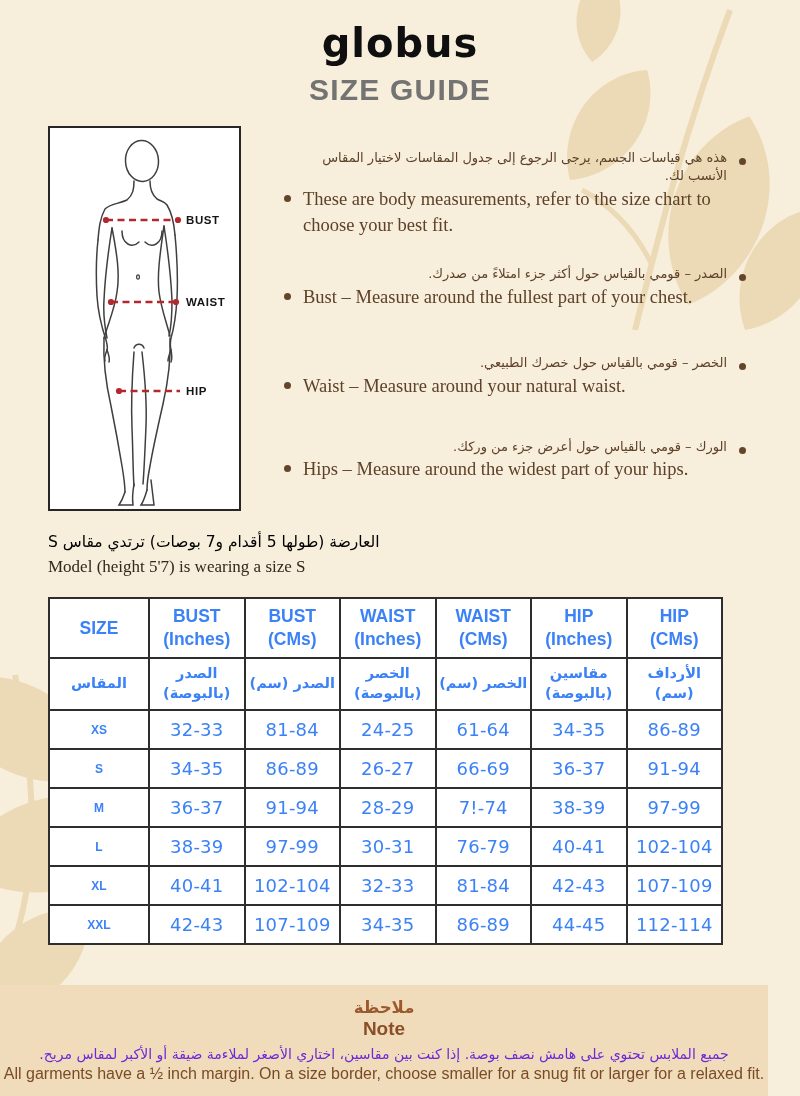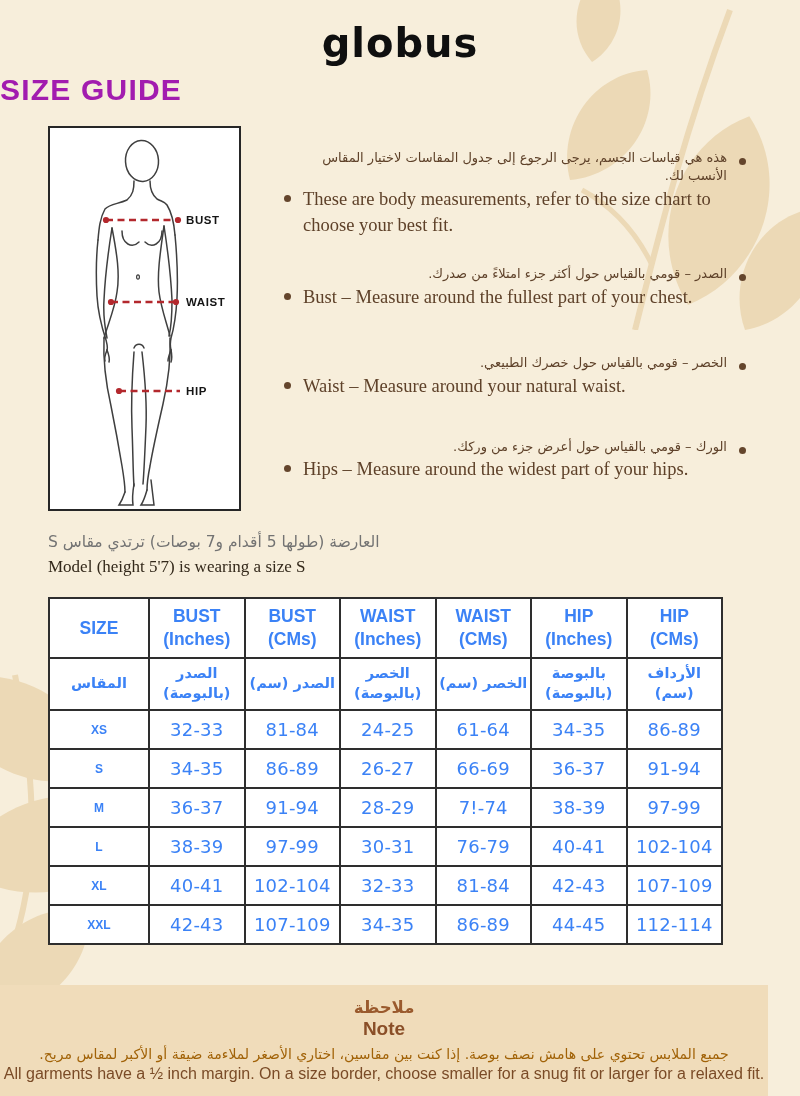--- a/index.html
+++ b/index.html
@@ -13,22 +13,22 @@
   .decor-tr { top:0; right:0; }
   .decor-left { top:545px; left:0; }
   .content { position:absolute; inset:0; z-index:1; }
 
   .logo {
     position:absolute; top:20px; left:0; right:0; text-align:center;
     font-family:"DejaVu Sans", sans-serif;
     font-size:40px; font-weight:600; letter-spacing:1px; color:#0f0f0f;
   }
   .title {
-    position:absolute; top:73px; left:0; right:0; text-align:left;
-    font-size:30px; font-weight:800; letter-spacing:1.2px; color:#a21caf;
+    position:absolute; top:73px; left:0; right:0; text-align:center;
+    font-size:30px; font-weight:800; letter-spacing:1.2px; color:#737373;
   }
 
   .figure-box {
     position:absolute; left:48px; top:126px; width:193px; height:385px;
     background:#ffffff; border:2px solid #262626;
   }
   .figure-box svg { width:100%; height:100%; display:block; }
 
   .instructions {
     position:absolute; left:284px; top:149px; width:462px;
@@ -41,21 +41,21 @@
   .line .dot {
     flex:0 0 auto; width:7px; height:7px; border-radius:50%;
     background:#64452c; margin-top:9px;
   }
   .line.ar { direction:rtl; text-align:right; font-family:"DejaVu Sans", sans-serif; font-size:13px; }
   .line.en { font-family:"Liberation Serif", serif; font-size:18.5px; }
 
   .model-note { position:absolute; left:48px; top:531px; line-height:1.5; }
   .model-ar {
     direction:rtl; text-align:center; font-family:"DejaVu Sans", sans-serif;
-    font-size:15.5px; color:#737373;
+    font-size:15.5px; color:#000000;
   }
   .model-en { font-family:"Liberation Serif", serif; font-size:17px; color:#33281a; }
 
   table.size-table {
     position:absolute; left:48px; top:597px; width:675px;
     border-collapse:collapse; table-layout:fixed;
     background:#ffffff; color:#3b82f6;
   }
   .size-table col.c-size { width:100px; }
   .size-table th, .size-table td {
@@ -68,21 +68,21 @@
   .size-table .hline:empty { display:none; }
   tbody th { height:39px; font-size:12px; font-weight:700; }
   tbody td { height:39px; font-size:18px; font-weight:400; font-family:"DejaVu Sans", sans-serif; letter-spacing:.2px; }
 
   .note-band {
     position:absolute; left:0; bottom:0; width:768px; height:111px;
     background:#f0dcba; text-align:center; padding-top:13px; z-index:2;
   }
   .note-title-ar { font-family:"DejaVu Sans", sans-serif; font-size:16.5px; font-weight:700; color:#9a5a2d; direction:rtl; }
   .note-title-en { font-size:19px; font-weight:700; color:#8a4f28; margin-top:1px; }
-  .note-body-ar { font-family:"DejaVu Sans", sans-serif; font-size:14px; color:#a16207; margin-top:6px; direction:rtl; }
+  .note-body-ar { font-family:"DejaVu Sans", sans-serif; font-size:14px; color:#6d28d9; margin-top:6px; direction:rtl; }
   .note-body-en { font-size:16px; color:#7a4b27; margin-top:3px; }
 </style>
 </head>
 <body>
 
 <div class="page">
 
   <svg class="decor decor-tr" width="260" height="330" viewBox="0 0 260 330" aria-hidden="true">
     <defs>
       <path id="leaf-a" d="M0 0 C 34 -40 96 -40 128 0 C 96 40 34 40 0 0 Z"></path>
@@ -259,21 +259,21 @@
               <div class="hline" lang="ar">الصدر (سم)</div>
             </th>
           <th>
               <div class="hline" lang="ar">الخصر</div>
               <div class="hline" lang="ar">(بالبوصة)</div>
             </th>
           <th>
               <div class="hline" lang="ar">الخصر (سم)</div>
             </th>
           <th>
-              <div class="hline" lang="ar">بالبوصة</div>
+              <div class="hline" lang="ar">مقاسين</div>
               <div class="hline" lang="ar">(بالبوصة)</div>
             </th>
           <th>
               <div class="hline" lang="ar">الأرداف (سم)</div>
             </th>
         </tr>
       </thead>
       <tbody>
         <tr>
           <th>XS</th>

